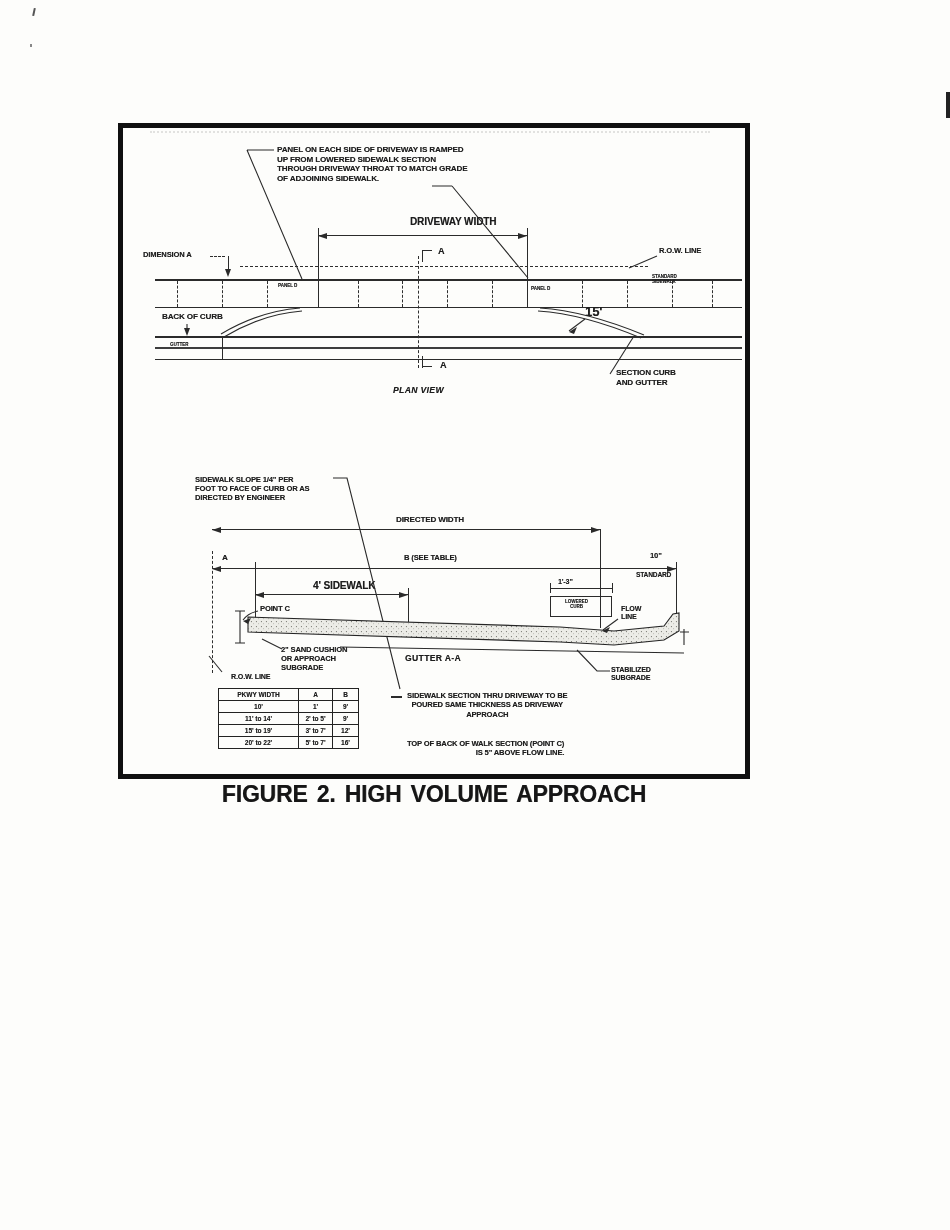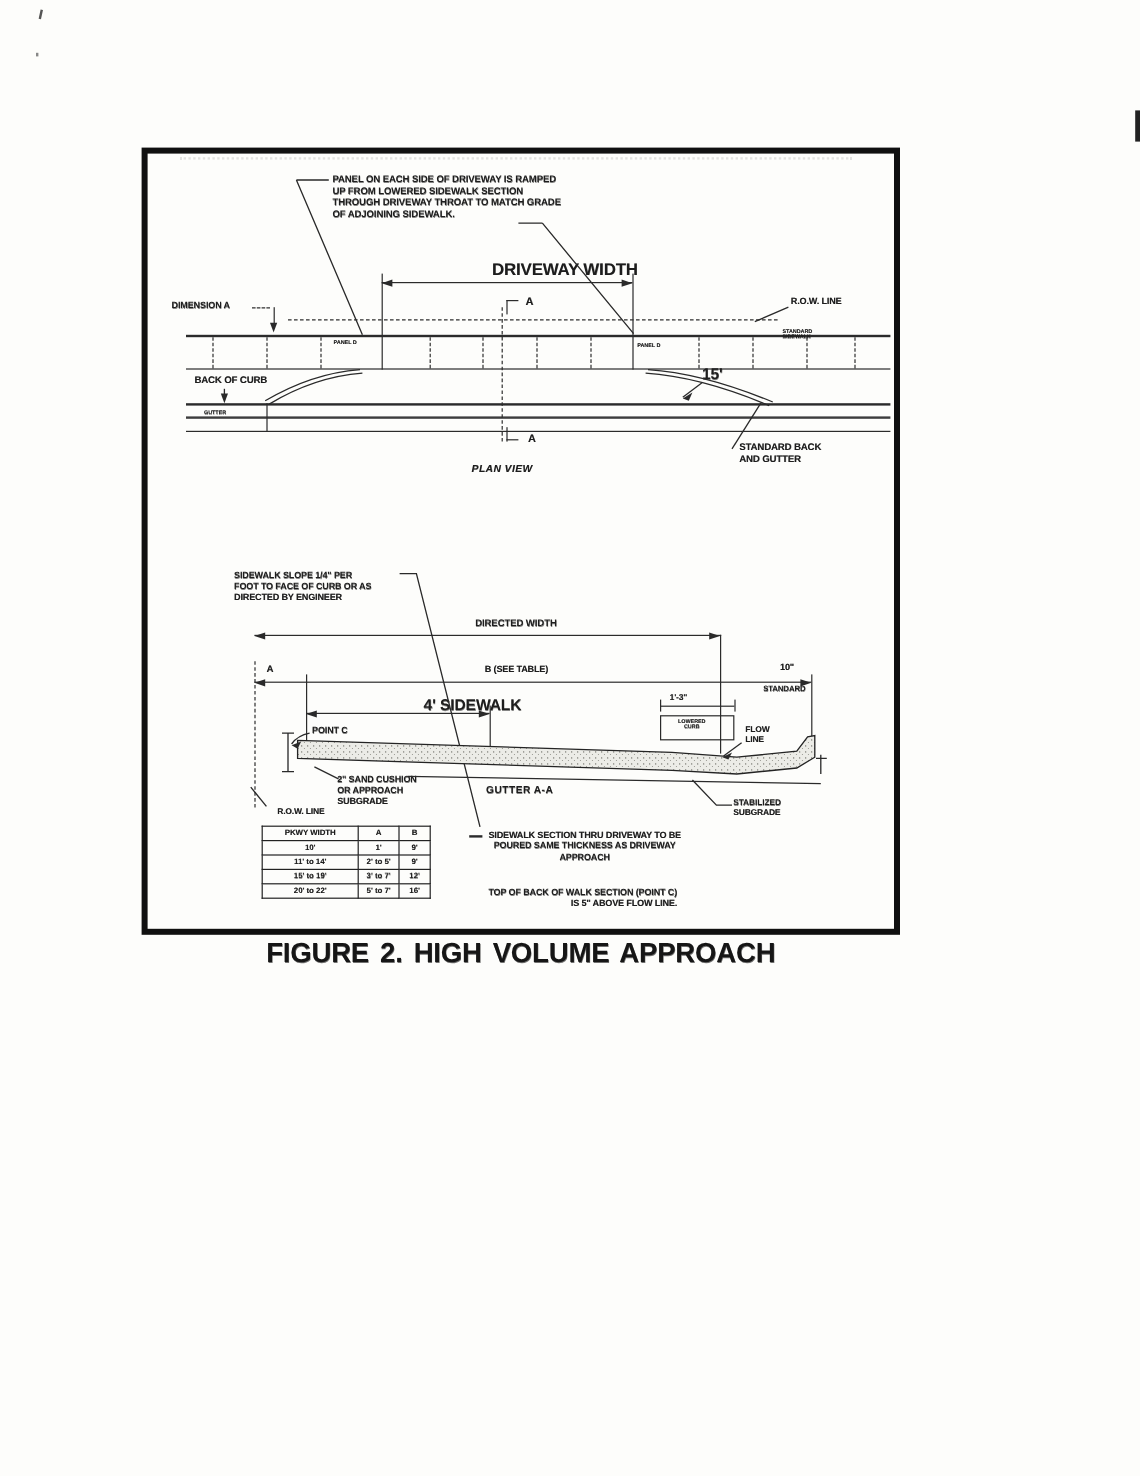--- a/index.html
+++ b/index.html
@@ -36,21 +36,21 @@
   <div class="frame"></div>
   <div class="scanline" style="left:150px;top:131px;width:560px;"></div>
 
   <div class="lbl" style="left:277px;top:145px;font-size:8px;line-height:9.6px;">
     <div>PANEL ON EACH SIDE OF DRIVEWAY IS RAMPED</div>
     <div>UP FROM LOWERED SIDEWALK SECTION</div>
     <div>THROUGH DRIVEWAY THROAT TO MATCH GRADE</div>
     <div>OF ADJOINING SIDEWALK.</div>
   </div>
 
-  <div class="lbl" style="left:362px;top:216px;font-size:14px;padding-left:48px;">DRIVEWAY WIDTH</div>
+  <div class="lbl" style="left:362px;top:216px;font-size:10px;padding-left:48px;">DRIVEWAY WIDTH</div>
   <div class="hline" style="left:318px;top:235px;width:209px;height:1px;"></div>
   <div class="vline" style="left:318px;top:228px;width:1px;height:80px;"></div>
   <div class="vline" style="left:527px;top:228px;width:1px;height:80px;"></div>
 
   <div class="lbl" style="left:143px;top:250px;font-size:7.5px;">DIMENSION A</div>
   <div class="dashh" style="left:210px;top:256px;width:15px;"></div>
   <div class="vline" style="left:228px;top:256px;width:1px;height:18px;"></div>
 
   <div class="dashh" style="left:240px;top:266px;width:408px;"></div>
   <div class="lbl" style="left:659px;top:246px;font-size:7.5px;">R.O.W. LINE</div>
@@ -90,21 +90,21 @@
   <div class="vline" style="left:422px;top:250px;width:1.4px;height:12px;"></div>
   <div class="hline" style="left:422px;top:250px;width:10px;height:1.4px;"></div>
   <div class="lbl" style="left:438px;top:246px;font-size:9px;">A</div>
   <div class="vline" style="left:422px;top:356px;width:1.4px;height:12px;"></div>
   <div class="hline" style="left:422px;top:366px;width:10px;height:1.4px;"></div>
   <div class="lbl" style="left:440px;top:360px;font-size:9px;">A</div>
 
   <div class="lbl" style="left:393px;top:385px;font-size:8.5px;letter-spacing:0.4px;font-style:italic;">PLAN VIEW</div>
 
   <div class="lbl" style="left:616px;top:368px;font-size:8px;">
-    <div>STANDARD BACK</div>
+    <div>SECTION CURB</div>
     <div>AND GUTTER</div>
   </div>
 
   <div class="lbl" style="left:195px;top:475px;font-size:7.5px;line-height:9px;">
     <div>SIDEWALK SLOPE 1/4" PER</div>
     <div>FOOT TO FACE OF CURB OR AS</div>
     <div>DIRECTED BY ENGINEER</div>
   </div>
 
   <div class="lbl" style="left:396px;top:515px;font-size:8px;">DIRECTED WIDTH</div>
@@ -113,21 +113,21 @@
   <div class="vline" style="left:600px;top:529px;width:1px;height:99px;"></div>
   <div class="vline" style="left:676px;top:562px;width:1px;height:52px;"></div>
 
   <div class="hline" style="left:212px;top:568px;width:464px;height:1px;"></div>
   <div class="vline" style="left:255px;top:562px;width:1px;height:60px;"></div>
   <div class="lbl" style="left:222px;top:553px;font-size:8px;">A</div>
   <div class="lbl" style="left:404px;top:553px;font-size:7.5px;">B (SEE TABLE)</div>
   <div class="lbl" style="left:650px;top:551px;font-size:7.5px;">10"</div>
   <div class="lbl" style="left:636px;top:571px;font-size:6.5px;">STANDARD</div>
 
-  <div class="lbl" style="left:313px;top:580px;font-size:13px;margin-left:40px;">4' SIDEWALK</div>
+  <div class="lbl" style="left:313px;top:580px;font-size:10px;">4' SIDEWALK</div>
   <div class="hline" style="left:255px;top:594px;width:153px;height:1px;"></div>
   <div class="vline" style="left:408px;top:588px;width:1px;height:34px;"></div>
 
   <div class="lbl" style="left:558px;top:578px;font-size:7px;">1'-3"</div>
   <div class="hline" style="left:550px;top:588px;width:62px;height:1px;"></div>
   <div class="vline" style="left:550px;top:583px;width:1px;height:10px;"></div>
   <div class="vline" style="left:612px;top:583px;width:1px;height:10px;"></div>
   <div class="lowbox">
     <div class="lbl tiny" style="left:14px;top:2px;line-height:1.05;text-align:center;">
       <div>LOWERED</div>

